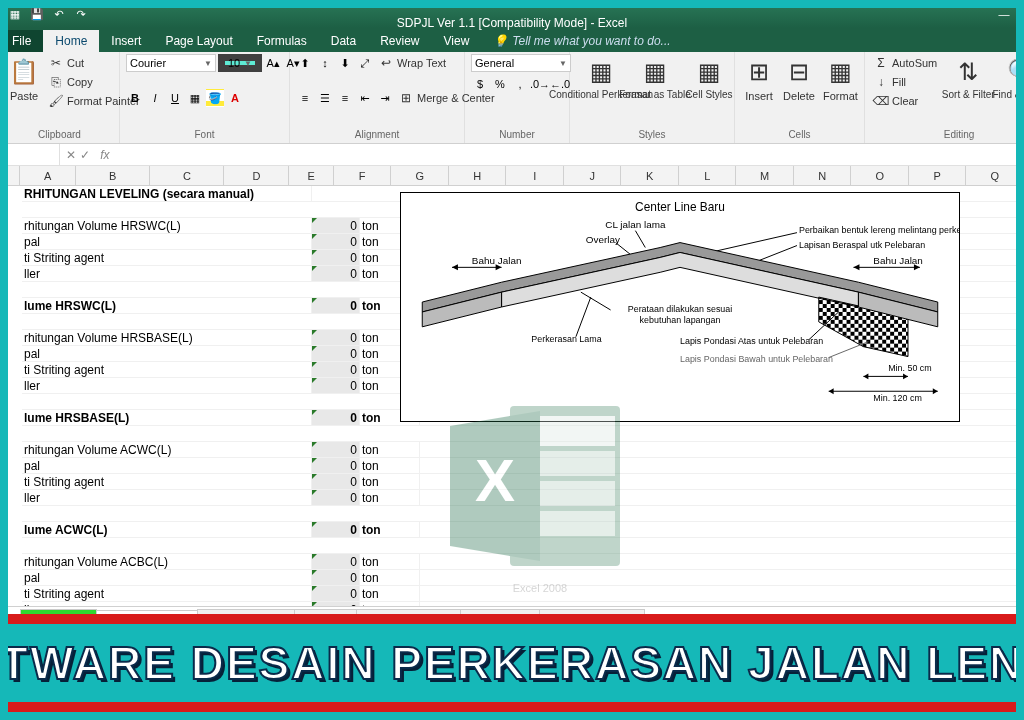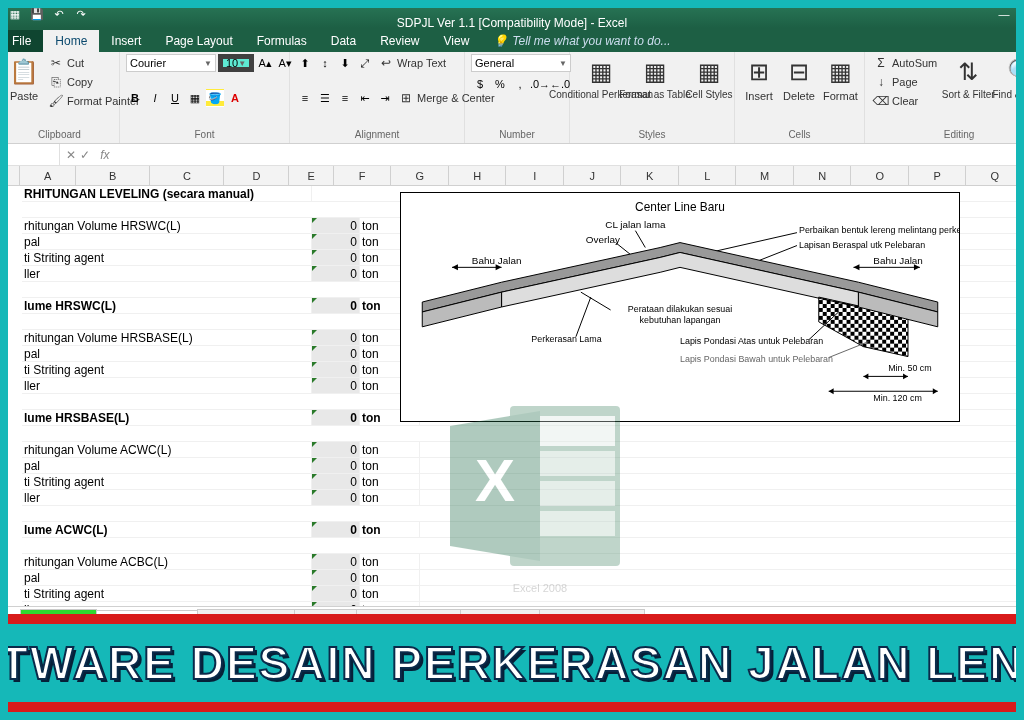--- a/index.html
+++ b/index.html
@@ -20,21 +20,21 @@
 .rgroup { border-right:1px solid #e0e0e0; padding:2px 6px; display:flex; flex-direction:column; justify-content:space-between; position:relative; }
 .rgroup-label { font-size:10px; color:#666; text-align:center; padding:1px 0; }
 .rgroup-body { flex:1; display:flex; align-items:flex-start; gap:4px; }
 .rbtn { display:flex; align-items:center; gap:3px; padding:1px 2px; white-space:nowrap; color:#333; }
 .rbtn-col { display:flex; flex-direction:column; gap:1px; }
 .rbtn-big { flex-direction:column; width:50px; text-align:center; gap:2px; padding:2px; }
 .ricon { width:16px; height:16px; display:inline-flex; align-items:center; justify-content:center; font-size:12px; }
 .ricon-big { width:32px; height:32px; font-size:24px; }
 .font-row { display:flex; gap:2px; margin-bottom:14px; }
 .font-name { width:90px; height:18px; border:1px solid #ccc; background:#fff; font-size:11px; padding:0 3px; display:flex; align-items:center; justify-content:space-between; }
-.font-size { width:36px; height:18px; border:5px solid #404040; background:#5eead4; font-size:11px; padding:0 3px; display:flex; align-items:center; justify-content:space-between; }
+.font-size { width:44px; height:18px; border:7px solid #404040; background:#5eead4; font-size:11px; padding:0 3px; display:flex; align-items:center; justify-content:space-between; }
 .tiny-btn { width:18px; height:18px; border:1px solid transparent; display:flex; align-items:center; justify-content:center; font-size:11px; }
 .num-format { width:100px; height:18px; border:1px solid #ccc; background:#fff; font-size:11px; padding:0 3px; display:flex; align-items:center; justify-content:space-between; }
 .namebox-row { height:22px; background:#fff; border-bottom:1px solid #e0e0e0; display:flex; align-items:center; font-size:12px; }
 .namebox { width:60px; border-right:1px solid #e0e0e0; padding:0 4px; height:100%; display:flex; align-items:center; }
 .fx-btns { display:flex; gap:4px; padding:0 6px; color:#888; }
 .fx-label { font-style:italic; color:#888; padding:0 4px; }
 .col-headers { height:20px; background:#f3f3f3; border-bottom:1px solid #d0d0d0; display:flex; font-size:11px; color:#333; }
 .corner { width:22px; border-right:1px solid #d0d0d0; }
 .col-h { border-right:1px solid #d0d0d0; display:flex; align-items:center; justify-content:center; }
 .grid-area { position:relative; height:420px; background:#fff; overflow:hidden; }
@@ -232,21 +232,21 @@
   </div>
   <div class="rgroup" style="flex:1">
     <div class="rgroup-body">
       <div class="rbtn-col">
         <div class="rbtn">
             <span class="ricon">Σ</span>
             <span>AutoSum</span>
           </div>
         <div class="rbtn">
             <span class="ricon">↓</span>
-            <span>Page</span>
+            <span>Fill</span>
           </div>
         <div class="rbtn">
             <span class="ricon">⌫</span>
             <span>Clear</span>
           </div>
       </div>
       <div class="rbtn rbtn-big">
           <span class="ricon ricon-big">⇅</span>
           <span style="font-size:10px;line-height:1">Sort &amp; Filter</span>
         </div>

